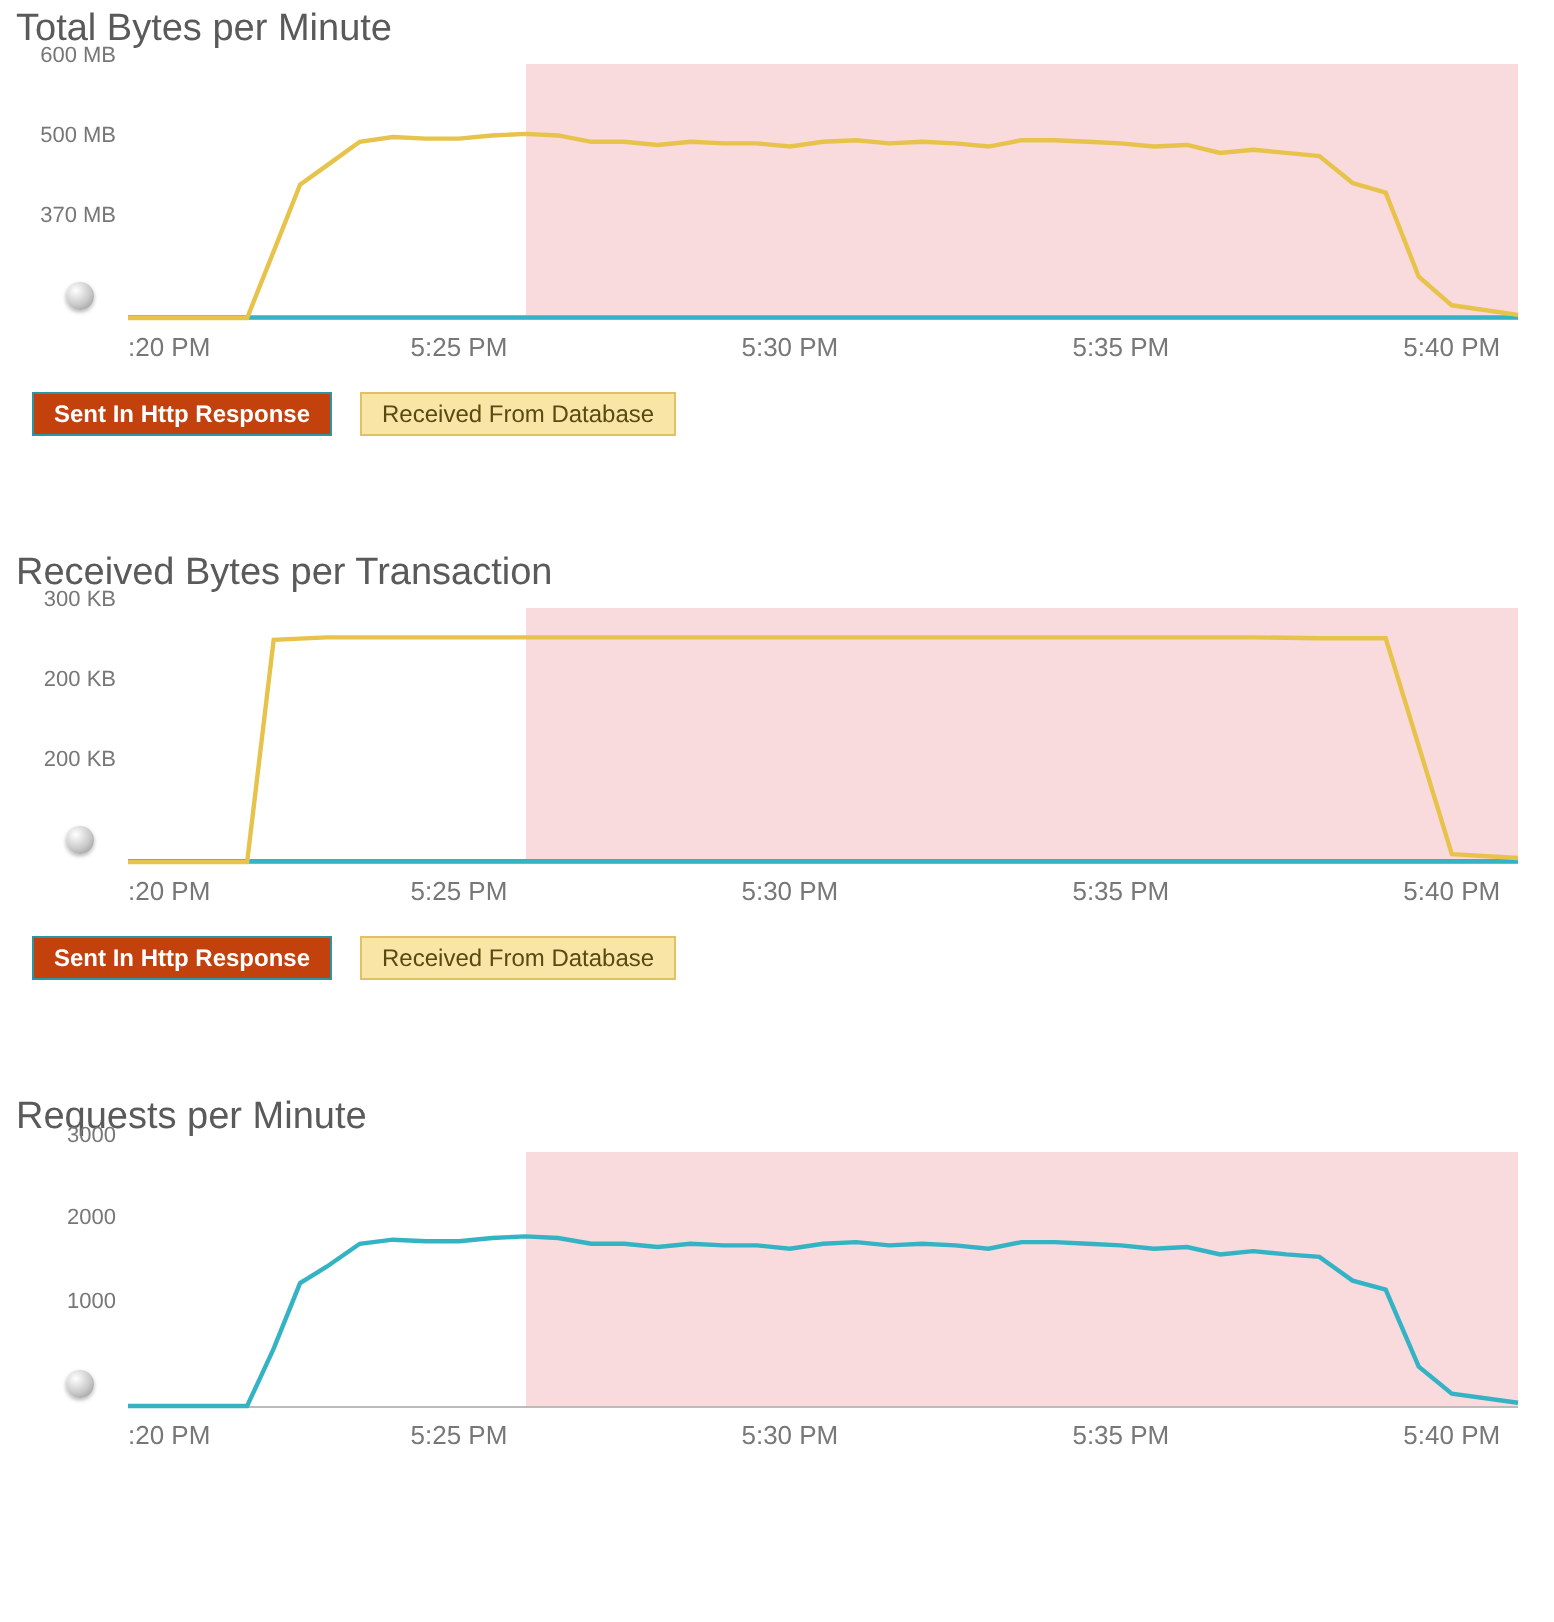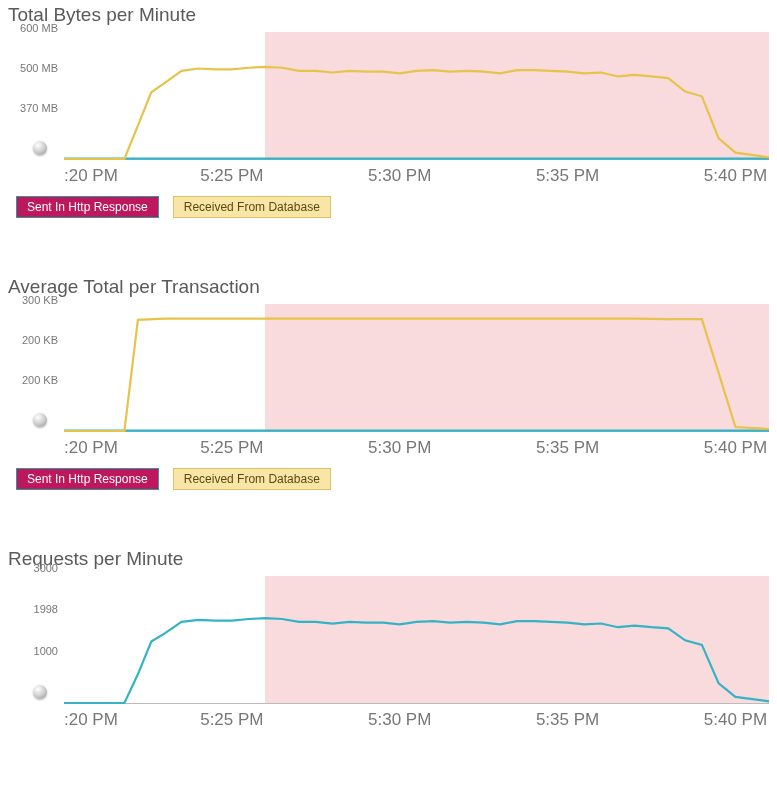--- a/index.html
+++ b/index.html
@@ -4,21 +4,21 @@
 <style>
   * { box-sizing: border-box; margin: 0; padding: 0; }
   body {
     font-family: "Segoe UI", Arial, sans-serif;
     background: #fff;
     width: 777px;
     color: #555;
   }
   .chart-block {
     position: relative;
-    padding: 4px 0 0 8px;
+    padding: 4px 10px 0 8px;
   }
   .chart-title {
     font-size: 19px;
     font-weight: 400;
     color: #5a5a5a;
     margin-bottom: 6px;
   }
   .plot-wrap {
     position: relative;
     height: 150px;
@@ -55,21 +55,21 @@
   .x-ticks {
     position: absolute;
     left: 56px;
     right: 8px;
     bottom: 0;
     height: 18px;
   }
   .x-tick {
     position: absolute;
     top: 2px;
-    font-size: 17px;
+    font-size: 13px;
     color: #777;
     transform: translateX(-50%);
     white-space: nowrap;
   }
   svg.lines {
     position: absolute;
     left: 0; top: 0; width: 100%; height: 100%;
     overflow: visible;
   }
   .marker-dot {
@@ -84,21 +84,21 @@
     display: flex;
     gap: 14px;
     margin: 14px 0 0 8px;
   }
   .legend-item {
     font-size: 12px;
     padding: 3px 10px;
     border: 1px solid;
     color: #333;
   }
-  .legend-teal { background: #be185d; border-color: #2a96a4; color: #fff; }
+  .legend-teal { background: #c2410c; border-color: #2a96a4; color: #fff; font-weight: bold; }
   .legend-yellow { background: #f9e6a6; border-color: #e0c264; color: #5a4a12; }
   .spacer { height: 54px; }
 </style>
 </head>
 <body>
 
 <div id="charts-root">
     <div class="chart-block">
       <div class="chart-title">Total Bytes per Minute</div>
       <div class="plot-wrap">
@@ -123,21 +123,21 @@
           <div class="x-tick" style="left: 95.2381%;">5:40 PM</div>
         </div>
       </div>
       <div class="legend">
         <div class="legend-item legend-teal">Sent In Http Response</div>
         <div class="legend-item legend-yellow">Received From Database</div>
       </div>
     </div>
     <div class="spacer"></div>
     <div class="chart-block">
-      <div class="chart-title">Average Total per Transaction</div>
+      <div class="chart-title">Received Bytes per Transaction</div>
       <div class="plot-wrap">
         <div class="y-ticks">
           <div class="y-tick" style="bottom: 31.25%;">200 KB</div>
           <div class="y-tick" style="bottom: 62.5%;">200 KB</div>
           <div class="y-tick" style="bottom: 93.75%;">300 KB</div>
         </div>
         <div class="plot-area">
           <div class="shade" style="left: 28.5714%; right: 0%;"></div>
           <svg class="lines" viewBox="0 0 1000 1000" preserveAspectRatio="none">
             <polyline points="0.0,996.9 1000.0,996.9" fill="none" stroke="#34b3c4" stroke-width="2.2" vector-effect="non-scaling-stroke"></polyline>
@@ -157,21 +157,21 @@
         <div class="legend-item legend-teal">Sent In Http Response</div>
         <div class="legend-item legend-yellow">Received From Database</div>
       </div>
     </div>
     <div class="spacer"></div>
     <div class="chart-block">
       <div class="chart-title">Requests per Minute</div>
       <div class="plot-wrap">
         <div class="y-ticks">
           <div class="y-tick" style="bottom: 32.2581%;">1000</div>
-          <div class="y-tick" style="bottom: 64.5161%;">1998</div>
+          <div class="y-tick" style="bottom: 64.5161%;">2000</div>
           <div class="y-tick" style="bottom: 96.7742%;">3000</div>
         </div>
         <div class="plot-area">
           <div class="shade" style="left: 28.5714%; right: 0%;"></div>
           <svg class="lines" viewBox="0 0 1000 1000" preserveAspectRatio="none">
             <polyline points="0.0,1000.0 85.7,1000.0 104.8,774.2 123.8,516.1 142.9,451.6 166.7,361.3 190.5,345.2 214.3,351.6 238.1,351.6 261.9,338.7 285.7,332.3 309.5,338.7 333.3,361.3 357.1,361.3 381.0,374.2 404.8,361.3 428.6,367.7 452.4,367.7 476.2,380.6 500.0,361.3 523.8,354.8 547.6,367.7 571.4,361.3 595.2,367.7 619.0,380.6 642.9,354.8 666.7,354.8 690.5,361.3 714.3,367.7 738.1,380.6 761.9,374.2 785.7,403.2 809.5,390.3 833.3,403.2 857.1,412.9 881.0,506.5 904.8,541.9 928.6,845.2 952.4,951.6 1000.0,987.1" fill="none" stroke="#34b3c4" stroke-width="2.2" vector-effect="non-scaling-stroke"></polyline>
           </svg>
           <div class="marker-dot" style="left: -24px; bottom: -3px;"></div>
         </div>
         <div class="x-ticks">

